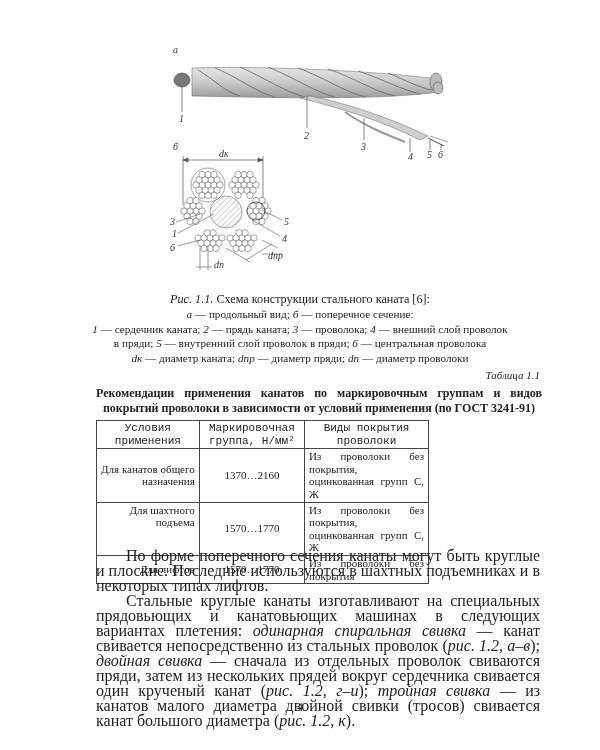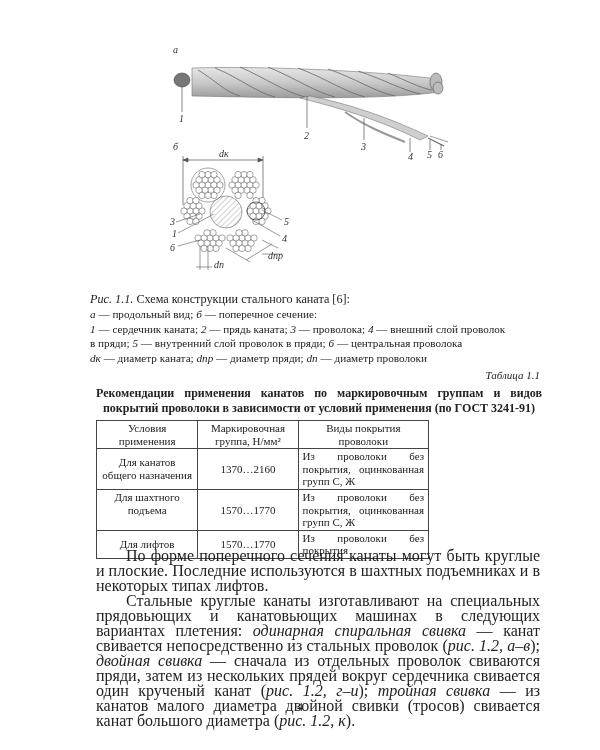--- a/index.html
+++ b/index.html
@@ -7,41 +7,41 @@
       width: 600px; height: 750px; position: relative; overflow: hidden;
       font-family: "Liberation Serif", "DejaVu Serif", serif;
       color: #222;
     }
     .page { position: absolute; left: 0; top: 0; width: 600px; height: 750px; background: #fff; }
     .fig-label { position: absolute; font-style: italic; font-size: 10px; color: #333; }
     .fig-num { position: absolute; font-style: italic; font-size: 10px; color: #333; }
     svg { position: absolute; left: 0; top: 0; }
     .caption {
       position: absolute; left: 90px; width: 420px; top: 291px;
-      text-align: left; font-size: 11.2px; line-height: 14.6px;
+      text-align: center; font-size: 11.2px; line-height: 14.6px;
     }
     .caption .title { font-size: 12.2px; line-height: 16px; }
     .caption i { font-style: italic; }
     .table-label {
       position: absolute; right: 60px; top: 369px; font-style: italic; font-size: 11px;
     }
     .table-title {
       position: absolute; left: 96px; width: 446px; top: 386px;
       font-weight: bold; font-size: 12px; line-height: 14.5px; text-align: justify;
       text-align-last: center;
     }
     .tbl {
       position: absolute; left: 96px; top: 420px; width: 333px;
       border-collapse: collapse; font-size: 11px; line-height: 12.6px;
     }
     .tbl td, .tbl th {
       border: 1px solid #444; padding: 1px 4px; vertical-align: middle; font-weight: normal;
     }
-    .tbl th { text-align: center; }
-    .tbl .c1 { width: 135px; text-align: center; }
+    .tbl th { text-align: center; font-family: Liberation Mono, monospace; }
+    .tbl .c1 { width: 135px; text-align: right; }
     .tbl .c2 { width: 112px; text-align: center; margin-top: 20px; }
     .tbl .c3 { width: 160px; text-align: justify; }
     .tbl th.c1, .tbl th.c3 { text-align: center; }
     .tbl .top { vertical-align: top; }
     .body-text {
       position: absolute; left: 96px; width: 444px; top: 548px;
       font-size: 16px; line-height: 15px; text-align: justify;
     }
     .body-text p { margin: 0; text-indent: 30px; }
     .body-text i { font-style: italic; }

